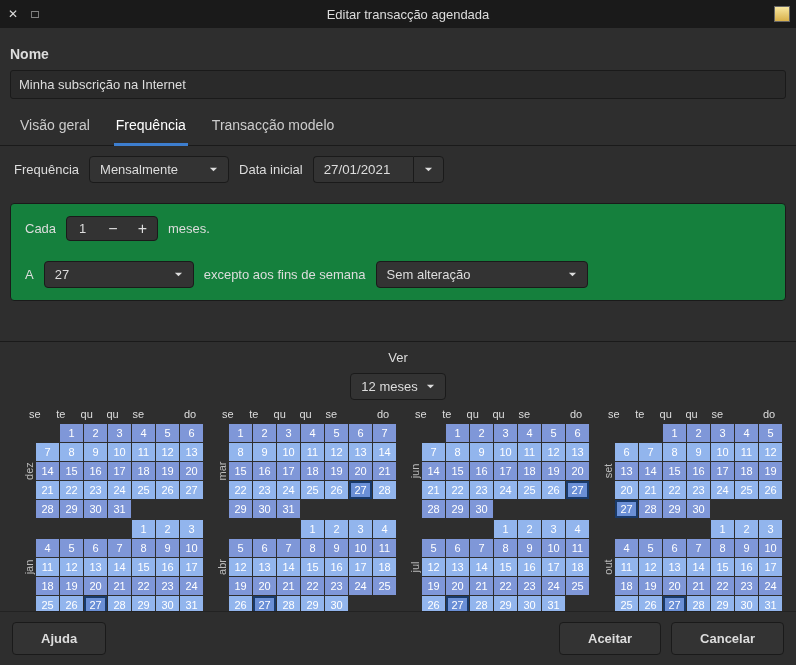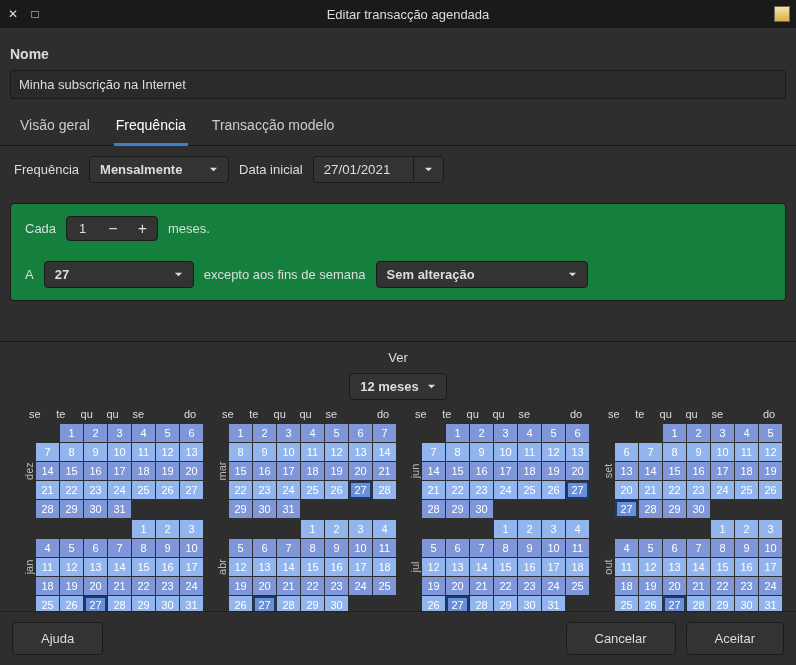--- a/index.html
+++ b/index.html
@@ -10,42 +10,42 @@
   .tb-title { flex:1; text-align:center; font-size:13px; color:#ddd; }
   .tb-icon { width:16px; height:16px; background:linear-gradient(#f8e7a0,#d8b04a); border:1px solid #666; }
   .section-label { font-weight:bold; font-size:14px; padding:18px 10px 4px 10px; }
   .name-field { margin:4px 10px 10px 10px; }
   .name-field input { width:100%; background:#2a2a2a; border:1px solid #1a1a1a; color:#ddd; padding:6px 8px; font-size:13px; border-radius:3px;}
   .tabs { display:flex; gap:22px; padding:0 18px; border-bottom:1px solid #1a1a1a; }
   .tab { padding:8px 2px 10px 2px; color:#ccc; cursor:pointer; font-size:14px; }
   .tab.active { color:#fff; border-bottom:3px solid #3d7ecf; margin-bottom:-1px; }
   .row { display:flex; align-items:center; gap:10px; padding:10px 14px; }
   .panel { background:#15803d; border:1px solid #1a1a1a; border-radius:4px; margin:10px 10px 6px 10px; padding:2px 0;}
-  .select { display:flex; align-items:center; gap:8px; background:#333; border:1px solid #1a1a1a; border-radius:4px; padding:5px 10px; color:#ddd; cursor:pointer;font-weight:bold;}
+  .select { display:flex; align-items:center; gap:8px; background:#333; border:1px solid #1a1a1a; border-radius:4px; padding:5px 10px; color:#ddd; cursor:pointer;}
   .select .arrow { margin-left:auto; }
   .stepper { display:flex; align-items:center; background:#333; border:1px solid #1a1a1a; border-radius:4px; }
   .stepper span { padding:4px 12px; }
   .stepper .btn { padding:2px 10px; color:#ddd; cursor:pointer; font-size:16px; }
   .date-field { display:flex;justify-content:space-between; }
   .date-field input { background:#333; border:1px solid #1a1a1a; border-right:none; color:#ddd; padding:5px 10px; border-radius:4px 0 0 4px; width:100px;}
   .date-field .dd { background:#333; border:1px solid #1a1a1a; border-radius:0 4px 4px 0; padding:5px 10px; cursor:pointer;}
   .view-row { display:flex; justify-content:flex-start; align-items:center; gap:8px; padding:8px 14px 6px 14px;flex-direction:column;}
   .cal-area { display:flex; gap:12px; padding:0 14px 10px 22px;}
   .cal-col { flex:1; }
   .cal-head { display:flex; }
   .cal-head div { flex:1; text-align:center; font-size:11px; color:#ddd; padding:2px 0;}
   .month-block { display:flex; margin-top:2px;}
   .month-label { width:14px; display:flex; align-items:center; justify-content:center;}
   .month-label span { transform:rotate(-90deg); font-size:11px; color:#bbb; white-space:nowrap;}
   .grid { flex:1; display:grid; grid-template-columns:repeat(7,1fr); gap:1px;}
   .cell { background:#7f97d8; color:#fff; text-align:center; font-size:11px; padding:3px 0; }
   .cell.a { background:#92b5ed; }
   .cell.hl { outline:2px solid #193a6a; outline-offset:-2px; background:#6a8fd6; }
   .cell.empty { background:transparent; }
-  .footer { position:absolute; bottom:0; left:0; right:0; display:flex; padding:10px 12px; gap:10px; background:#2e2e2e; border-top:1px solid #222;}
+  .footer { position:absolute; bottom:0; left:0; right:0; display:flex; padding:10px 12px; gap:10px; background:#2e2e2e; border-top:1px solid #222;font-weight:bold;}
   .button { background:#333; border:1px solid #1a1a1a; border-radius:4px; padding:8px 28px; color:#ddd; cursor:pointer;}
   .spacer { flex:1; }
   svg.tri { width:9px; height:9px; }
   .calendars-wrap { border-top:1px solid #1a1a1a; margin-top:40px;}
 </style>
 </head>
 <body>
 
 <div class="titlebar">
   <div class="tb-btns">
@@ -529,15 +529,15 @@
           </div>
           <div class="grid"></div>
         </div>
       </div>
     </div>
 </div>
 
 <div class="footer">
   <div class="button">Ajuda</div>
   <div class="spacer"></div>
+  <div class="button">Aceitar</div>
   <div class="button">Cancelar</div>
-  <div class="button">Aceitar</div>
 </div>
 
 </body></html>

